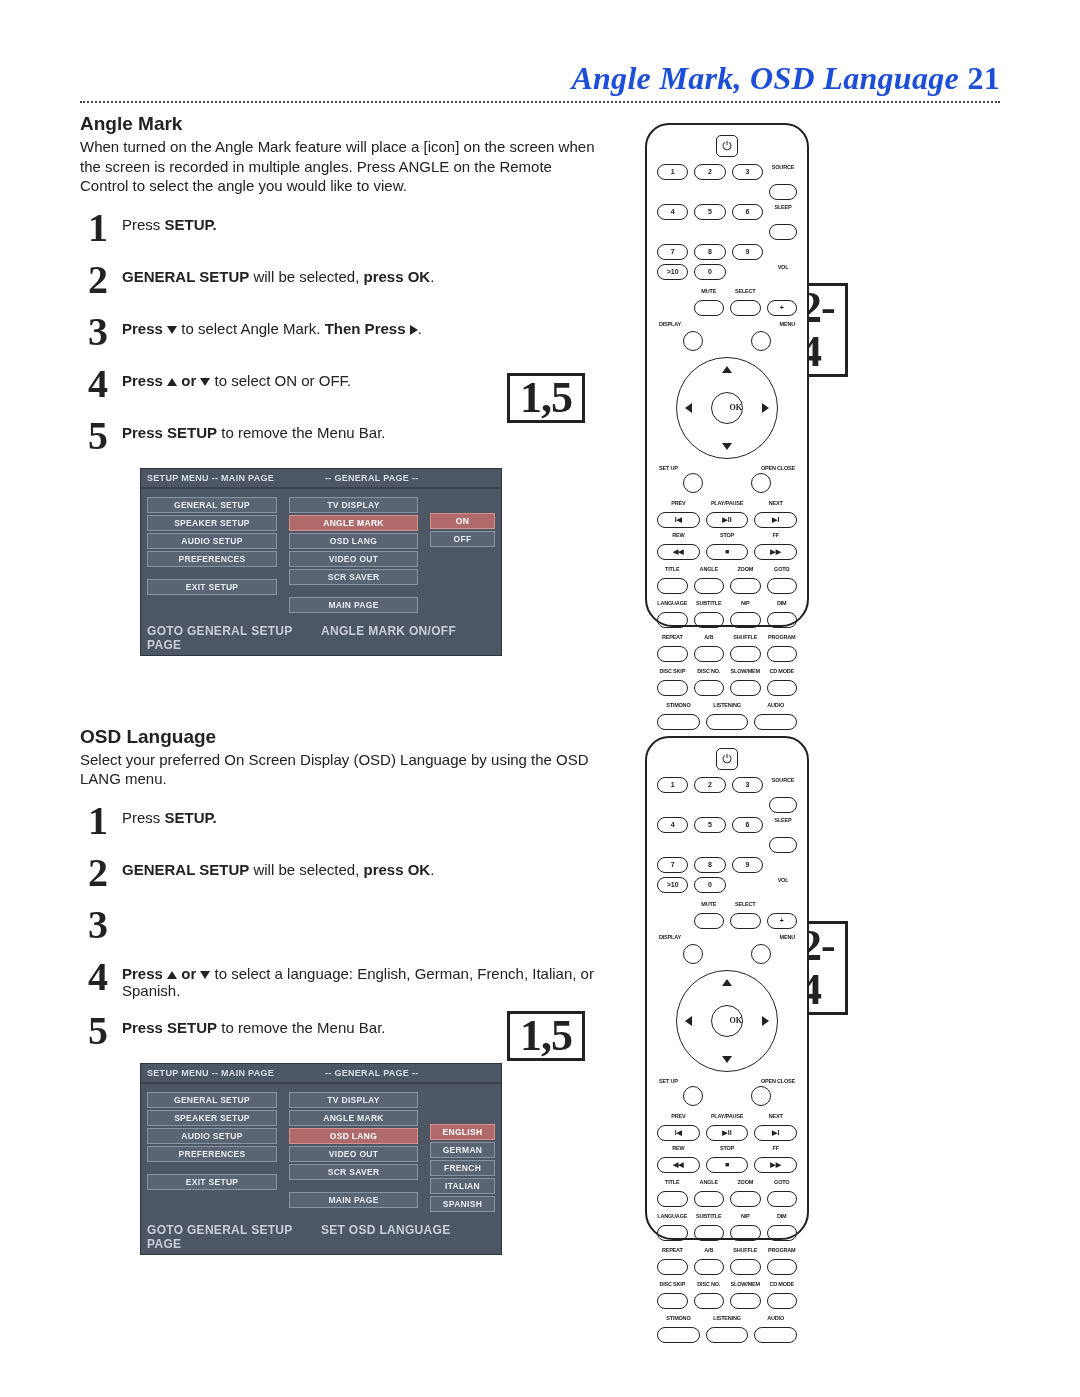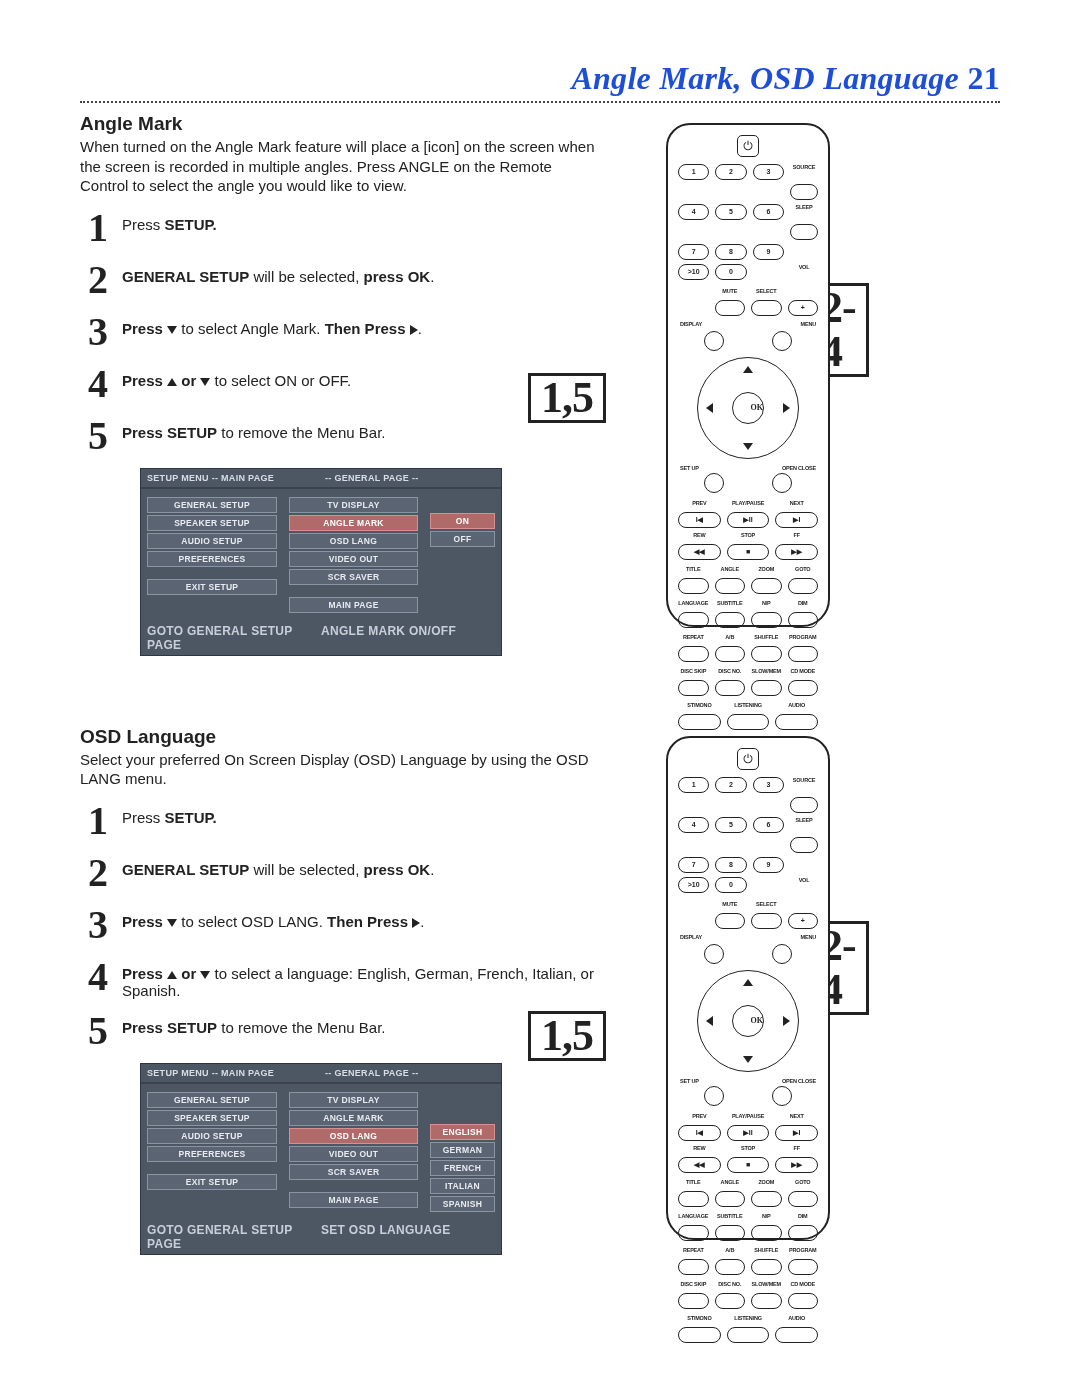--- a/index.html
+++ b/index.html
@@ -39,21 +39,21 @@
   }
   .intro-text {
     font-family: Arial, Helvetica, sans-serif;
     font-size: 15px;
     margin: 2px 0 12px 0;
     max-width: 520px;
     line-height: 1.3;
   }
   .section-block {
     display: flex;
-    gap: 28px;
+    gap: 7px;
     margin-bottom: 70px;
     position: relative;
   }
   .left-col {
     flex: 0 0 540px;
   }
   .right-col {
     flex: 0 0 200px;
     position: relative;
     padding-top: 10px;
@@ -494,26 +494,20 @@
           </div>
         </div>
         <div class="step-row">
           <div class="step-num">2</div>
           <div class="step-text">
             <b>GENERAL SETUP</b><span> will be selected, </span><b>press OK</b><span>.</span>
           </div>
         </div>
         <div class="step-row">
           <div class="step-num">3</div>
-          <div class="step-text">
-            <b>Press</b>
-            <span class="arrow-down"></span>
-            <span> to select OSD LANG. </span><b>Then Press</b>
-            <span class="arrow-right"></span><span>.</span>
-          </div>
         </div>
         <div class="step-row">
           <div class="step-num">4</div>
           <div class="step-text">
             <b>Press</b>
             <span class="arrow-up"></span>
             <b> or </b>
             <span class="arrow-down"></span>
             <span> to select a language: English, German, French, Italian, or Spanish.</span>
           </div>

